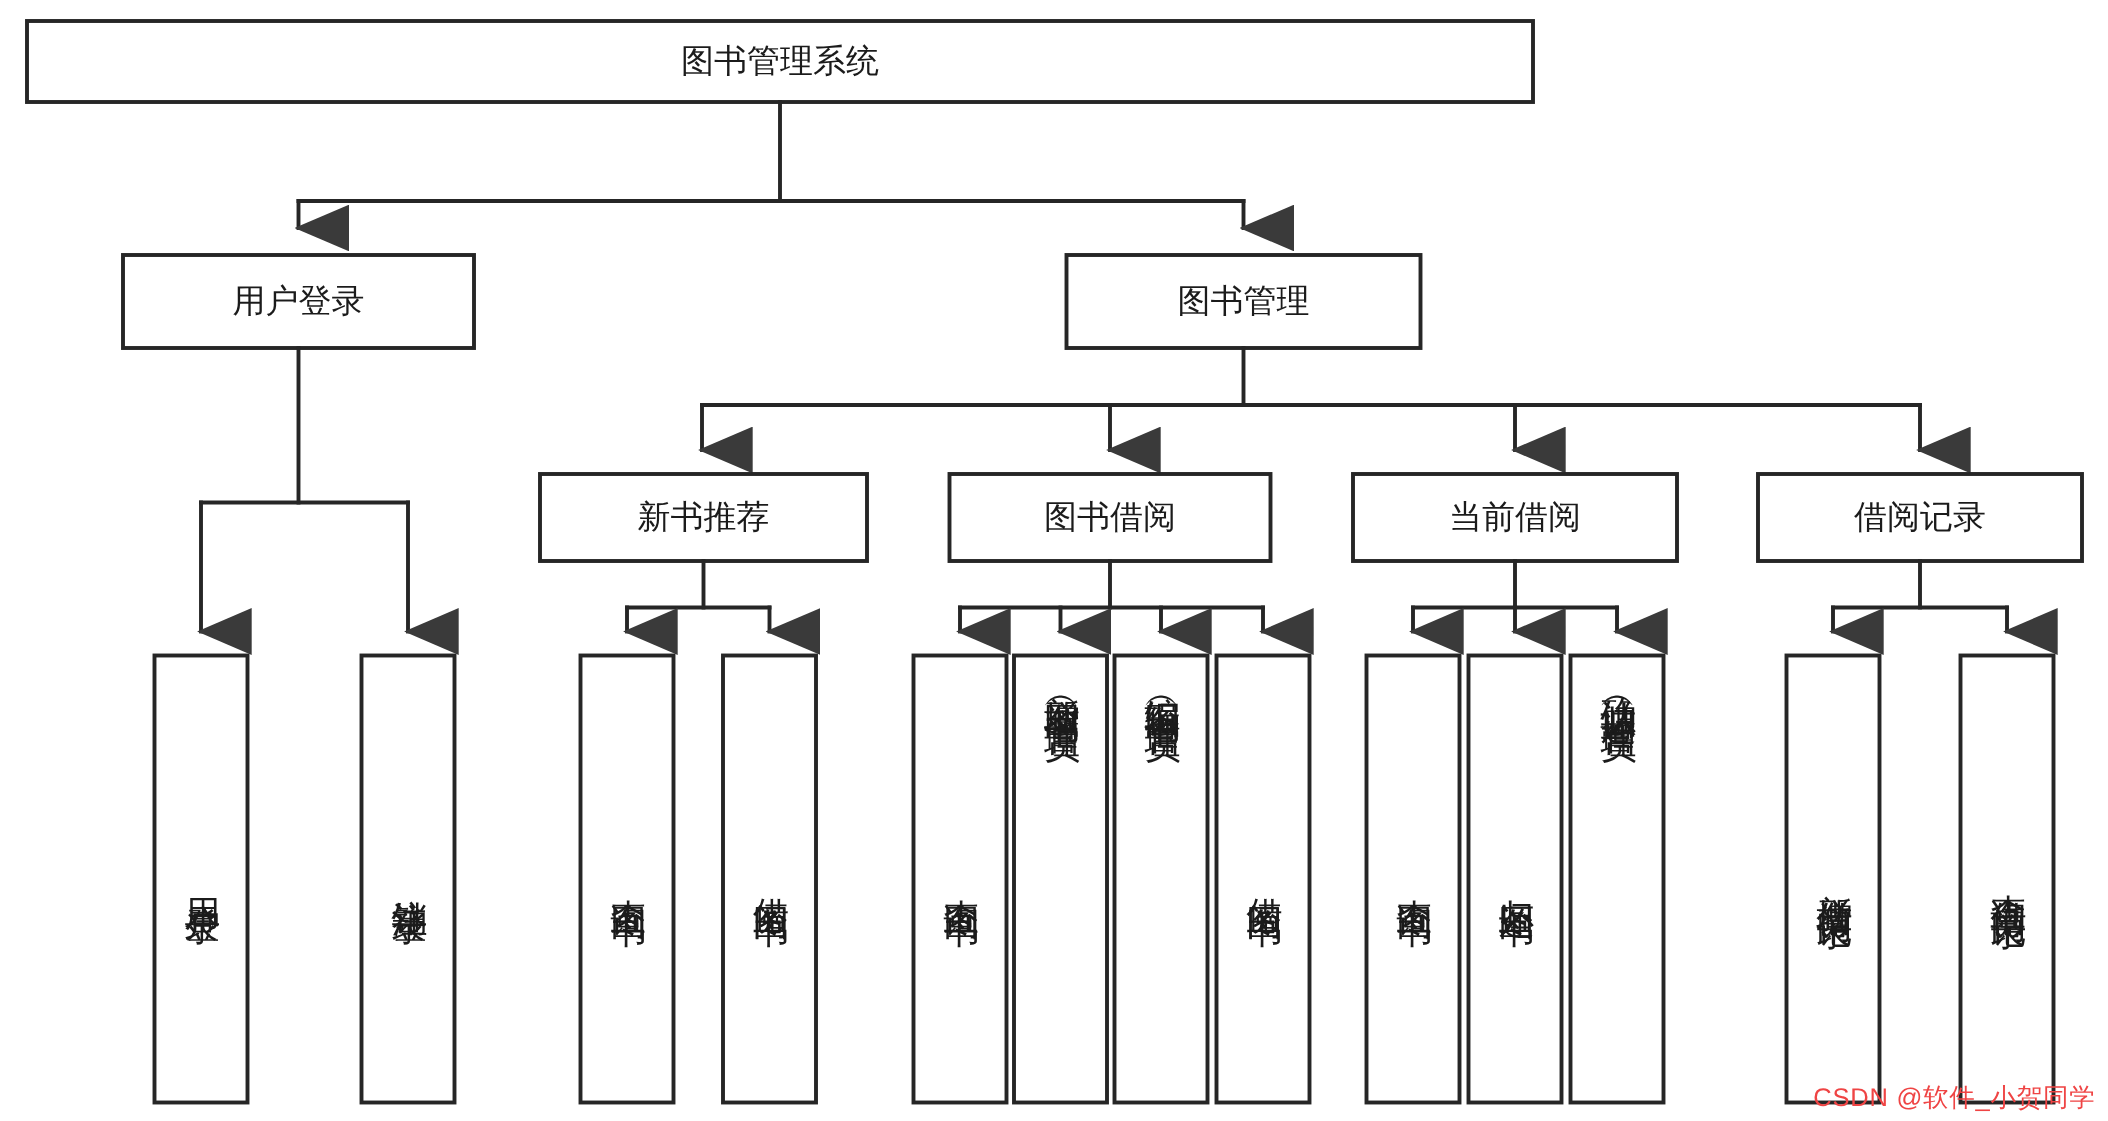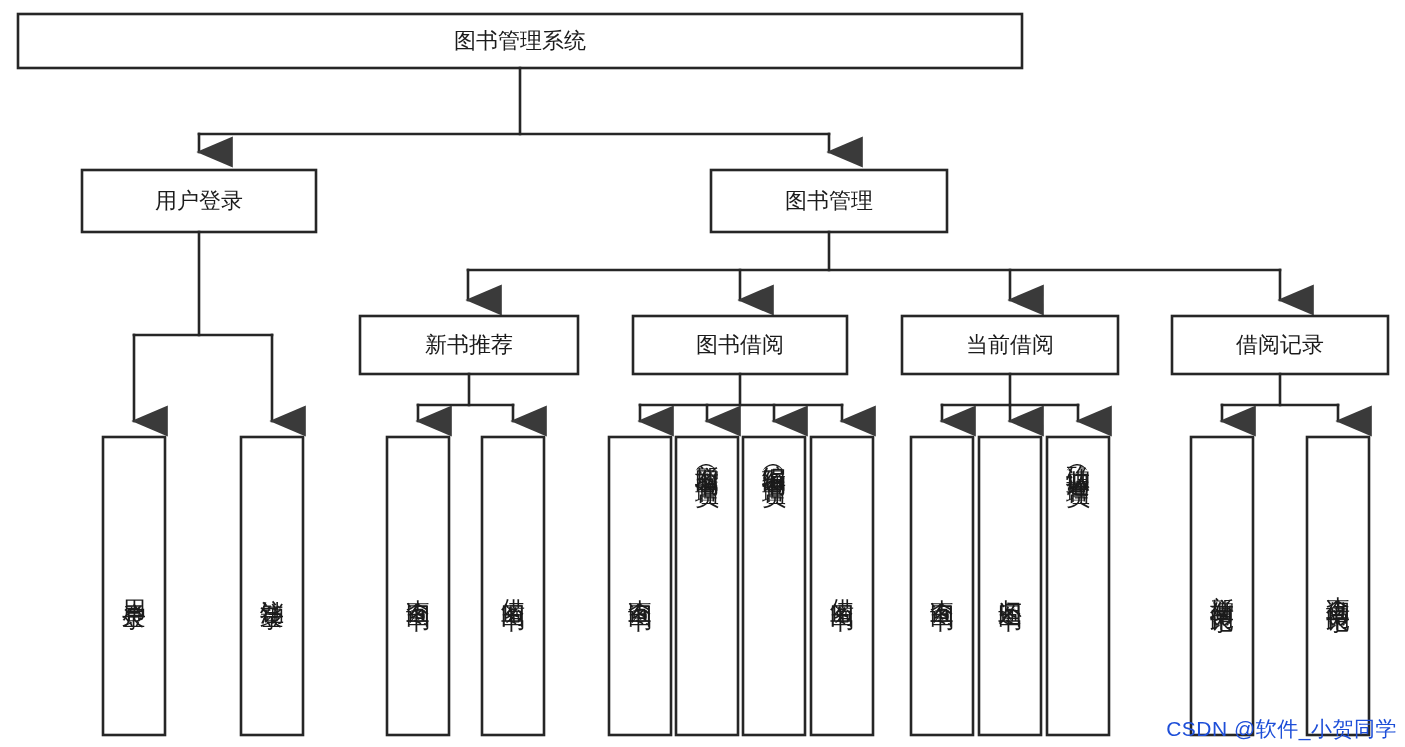--- a/index.html
+++ b/index.html
@@ -65,22 +65,22 @@
     white-space: nowrap;
   }
   .leaf-label.centered {
     align-self: center;
   }
   #watermark {
     position: absolute;
     right: 8px;
     bottom: 4px;
     font-family: "Liberation Sans", "DejaVu Sans", sans-serif;
-    font-size: 21px;
-    color: #1d4ed8;
+    font-size: 17px;
+    color: #ef4444;
     letter-spacing: 0.5px;
     white-space: nowrap;
   }
 </style>
 </head>
 <body>
 
 <div id="diagram-root">
 
   <svg id="tree-svg" viewBox="0 0 1405 747">

